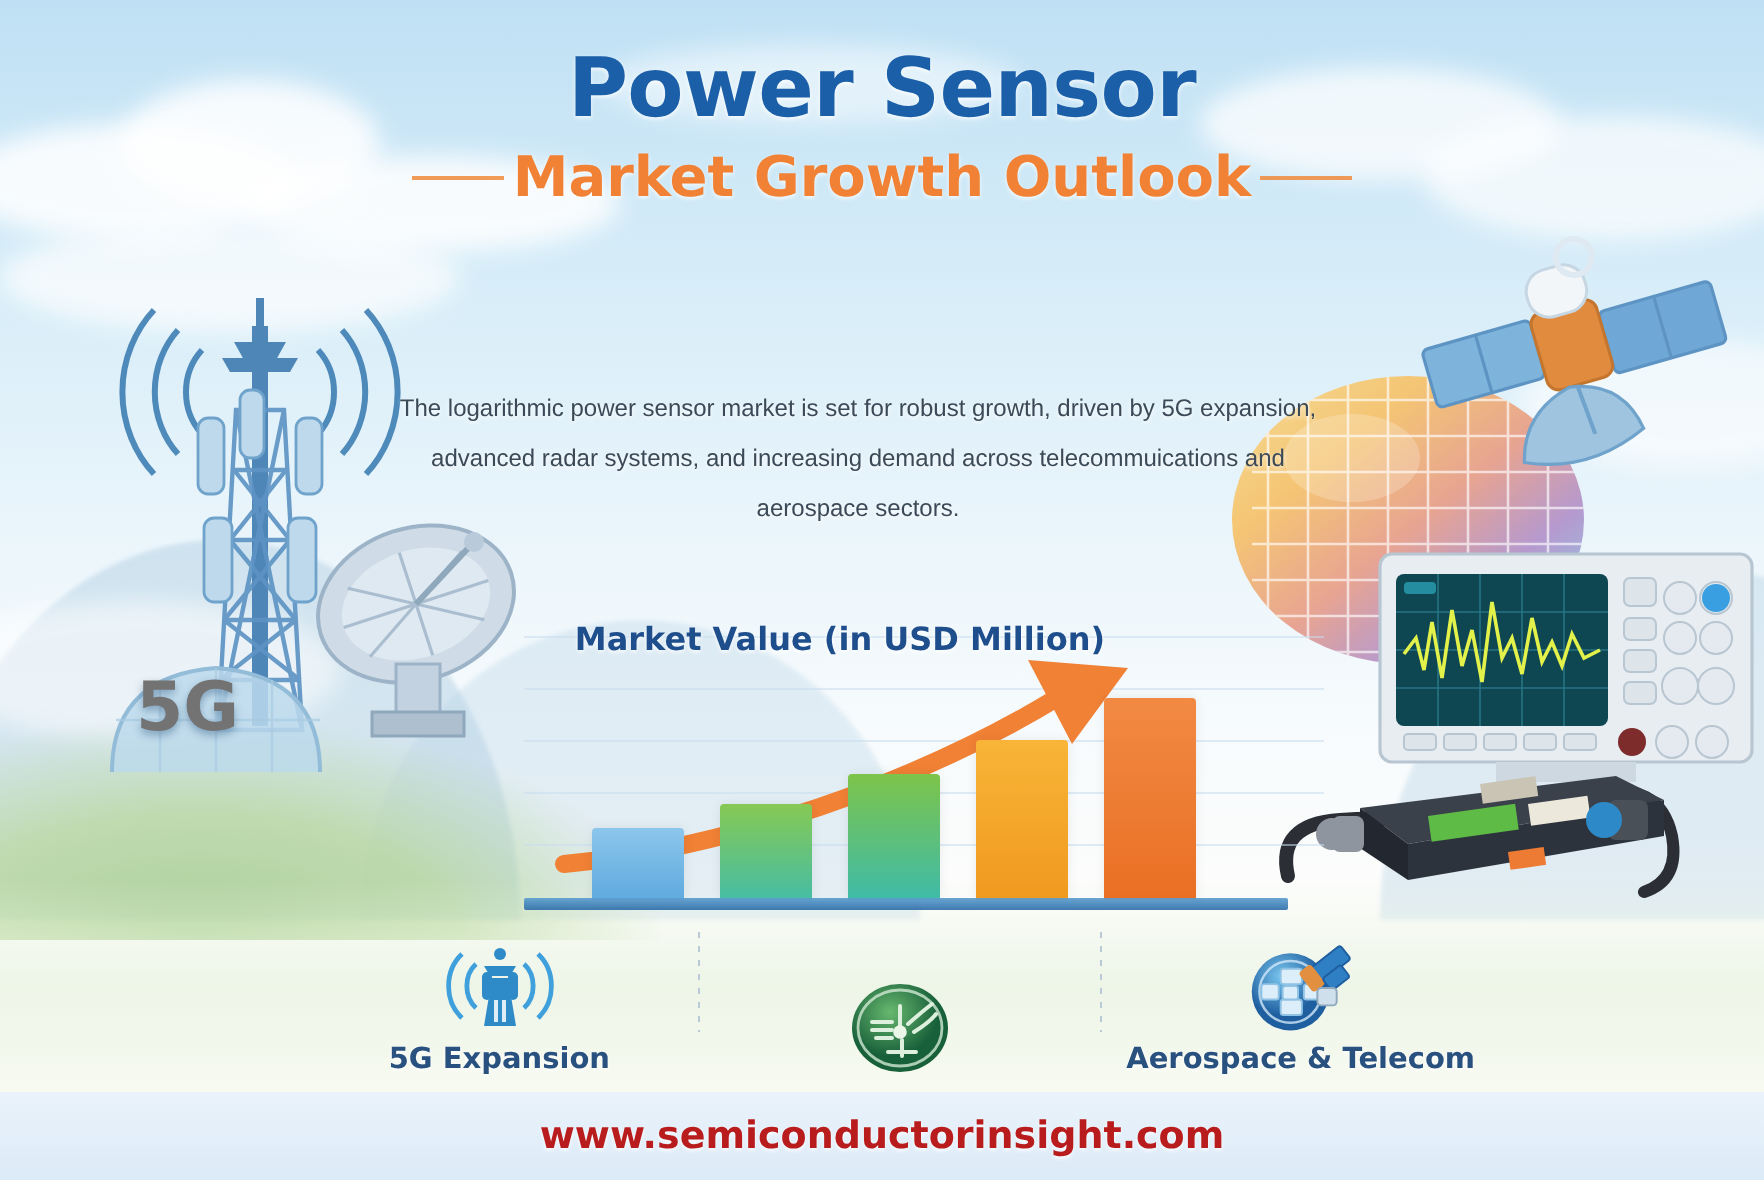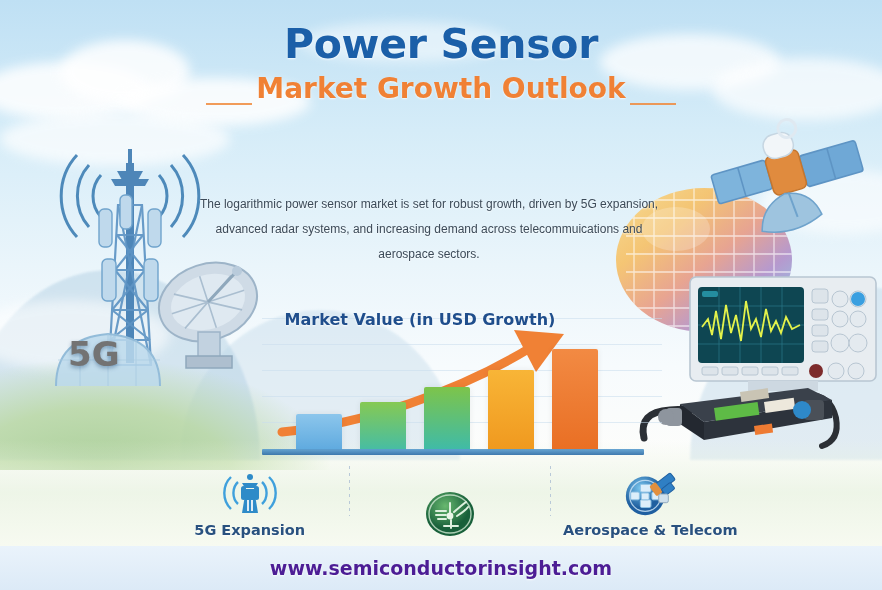--- a/index.html
+++ b/index.html
@@ -23,21 +23,21 @@
   .footerbar{position:absolute;left:0;right:0;bottom:0;height:44px;
     background:linear-gradient(180deg,#eaf3fb 0%,#dceaf7 100%);}
 
   
   .title-wrap{position:absolute;left:0;right:0;top:22px;text-align:center;z-index:20;}
   .title{
     font-family:"DejaVu Sans", sans-serif;
     font-weight:bold;font-size:41px;line-height:44px;color:#1B5FA8;
     letter-spacing:-.3px;text-shadow:0 1px 2px rgba(255,255,255,.8);
   }
-  .sub-row{display:flex;align-items:flex-end;justify-content:center;gap:4px;margin-top:6px;}
+  .sub-row{display:flex;align-items:center;justify-content:center;gap:4px;margin-top:6px;}
   .sub-rule{width:46px;height:2px;background:#F08A3C;opacity:.85;}
   .subtitle{
     font-family:"DejaVu Sans", sans-serif;
     font-weight:bold;font-size:28px;color:#F08135;
     text-shadow:0 1px 2px rgba(255,255,255,.8);
   }
   .lede{
     position:absolute;top:192px;left:186px;width:486px;z-index:20;
     text-align:center;font-size:12px;line-height:25px;color:#3c4a58;
     text-shadow:0 1px 2px rgba(255,255,255,.9);
@@ -62,21 +62,21 @@
     display:flex;align-items:flex-end;}
   .feature{flex:1;display:flex;flex-direction:column;align-items:center;gap:4px;}
   .feat-ico{width:56px;height:48px;display:flex;align-items:center;justify-content:center;}
   .feat-label{font-family:"DejaVu Sans", sans-serif;font-weight:bold;font-size:14.5px;color:#29517F;
     text-shadow:0 1px 2px rgba(255,255,255,.95);white-space:nowrap;}
   .fdiv{width:1px;height:50px;margin-bottom:22px;
     background:repeating-linear-gradient(180deg,#b9c9d8 0 3px,rgba(0,0,0,0) 3px 7px);}
 
   
   .url{position:absolute;left:0;right:0;bottom:11px;text-align:center;z-index:25;
-    font-family:"DejaVu Sans", sans-serif;font-weight:bold;font-size:19px;color:#4c1d95;
+    font-family:"DejaVu Sans", sans-serif;font-weight:bold;font-size:19px;color:#b91c1c;
     text-shadow:0 1px 2px rgba(255,255,255,.9);}
 
   
   .art{position:absolute;}
   .tower{left:55px;top:135px;width:150px;height:250px;z-index:12;}
   .dish{left:150px;top:248px;width:130px;height:130px;z-index:11;}
   .badge5g{left:50px;top:320px;width:120px;height:72px;z-index:13;}
   .badge5g .txt{position:absolute;left:18px;top:14px;font-family:"DejaVu Sans",sans-serif;
     font-weight:bold;font-size:34px;color:#737373;text-shadow:0 2px 4px rgba(40,80,120,.45);}
   .satellite{left:700px;top:110px;width:175px;height:135px;z-index:13;}
@@ -279,21 +279,21 @@
   <div class="lede">The logarithmic power sensor market is set for robust growth, driven by 5G expansion, advanced radar systems, and increasing demand across telecommuications and aerospace sectors.</div>
 
   <div class="chart">
     <div class="grid">
       <i style="top:18px"></i>
         <i style="top:44px"></i>
         <i style="top:70px"></i>
       <i style="top:96px"></i>
         <i style="top:122px"></i>
     </div>
-    <div class="chart-title">Market Value (in USD Growth)</div>
+    <div class="chart-title">Market Value (in USD Million)</div>
 
     <svg class="arrow" viewBox="0 0 360 132">
       <path d="M14 118 C 96 110, 190 78, 262 34" fill="none" stroke="#F08135" stroke-width="9" stroke-linecap="round"></path>
       <path d="M246 16 L296 20 L268 58 Z" fill="#F08135"></path>
     </svg>
 
     <div class="bars">
       <div class="bar" style="height:32%;background:linear-gradient(180deg,#8CC6EC 0%,#5FAADF 100%);"></div>
       <div class="bar" style="height:43%;background:linear-gradient(180deg,#86C953 0%,#46BDA4 100%);"></div>
       <div class="bar" style="height:56%;background:linear-gradient(180deg,#7DC44A 0%,#3FBBA8 100%);"></div>

